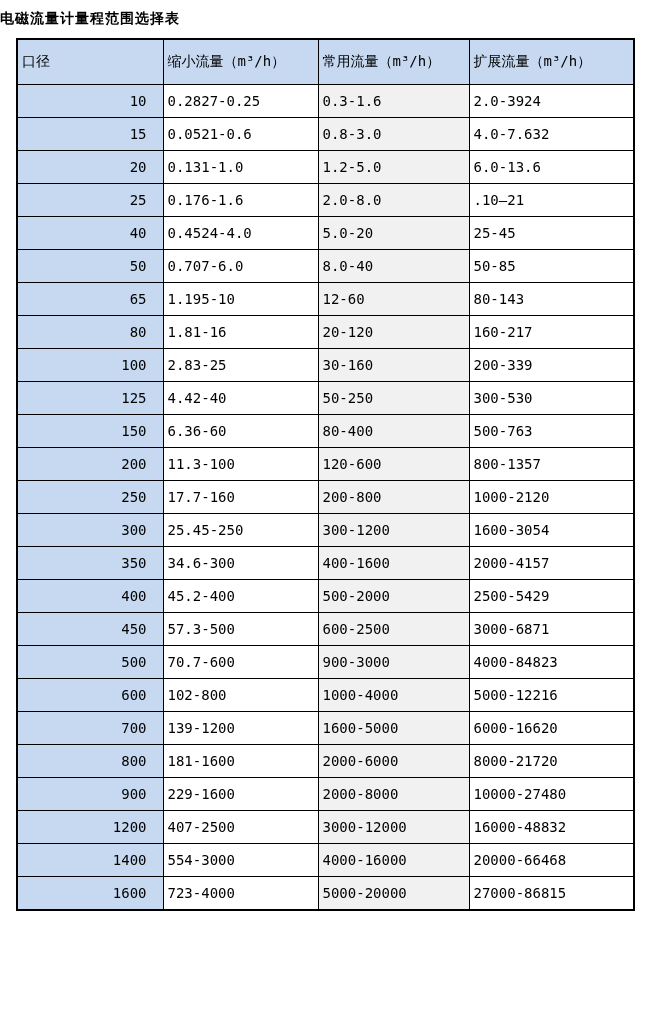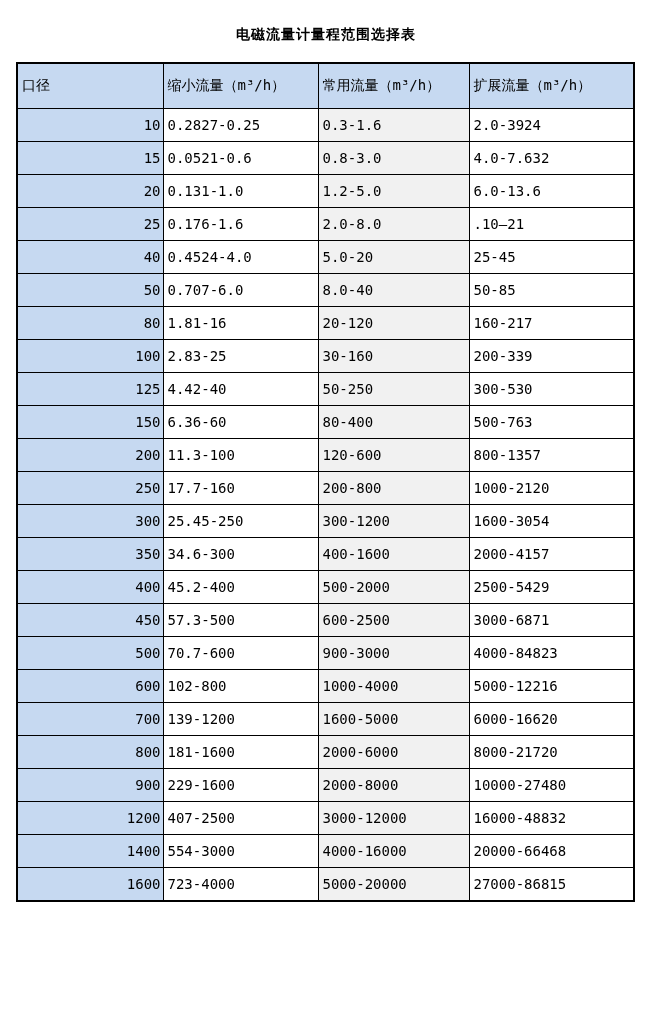--- a/index.html
+++ b/index.html
@@ -9,33 +9,32 @@
     width: 652px;
   }
   body {
     font-family: "DejaVu Sans Mono", "Liberation Mono", monospace;
     color: #000000;
     box-sizing: border-box;
     height: 1012px;
     outline: 1px solid #e9e9e9;
   }
   .page-title {
-    text-align: center;
     font-size: 14px;
     font-weight: bold;
-    padding-top: 26px;
+    padding-top: 10px;
     height: 26px;
     font-family: "DejaVu Sans", "Liberation Sans", sans-serif;
     letter-spacing: 1px;
   }
   table.range-table {
     border-collapse: collapse;
     table-layout: fixed;
     margin-left: 16px;
-    margin-top: 10px;
+    margin-top: 2px;
     width: 617px;
     border: 2px solid var(--border, #000);
   }
   .range-table th,
   .range-table td {
     border: 1px solid var(--border, #000);
     font-size: 14px;
     font-weight: normal;
     padding: 0 4px;
     vertical-align: middle;
@@ -47,21 +46,21 @@
     text-align: left;
     height: 44px;
   }
   .range-table td {
     height: 32px;
     background: #ffffff;
   }
   .range-table td.diameter {
     background: var(--first-col-bg, #c6d9f1);
     text-align: right;
-    padding-right: 2px;
+    padding-right: 16px;
   }
   .range-table td.common {
     background: var(--common-col-bg, #f1f1f1);
   }
 </style>
 </head>
 <body>
 
 <div class="page-title">电磁流量计量程范围选择表</div>
 
@@ -111,20 +110,26 @@
         <td class="common">5.0-20</td>
         <td class="extended">25-45</td>
       </tr>
       <tr>
         <td class="diameter">50</td>
         <td class="reduced">0.707-6.0</td>
         <td class="common">8.0-40</td>
         <td class="extended">50-85</td>
       </tr>
       <tr>
+        <td class="diameter">65</td>
+        <td class="reduced">1.195-10</td>
+        <td class="common">12-60</td>
+        <td class="extended">80-143</td>
+      </tr>
+      <tr>
         <td class="diameter">80</td>
         <td class="reduced">1.81-16</td>
         <td class="common">20-120</td>
         <td class="extended">160-217</td>
       </tr>
       <tr>
         <td class="diameter">100</td>
         <td class="reduced">2.83-25</td>
         <td class="common">30-160</td>
         <td class="extended">200-339</td>

